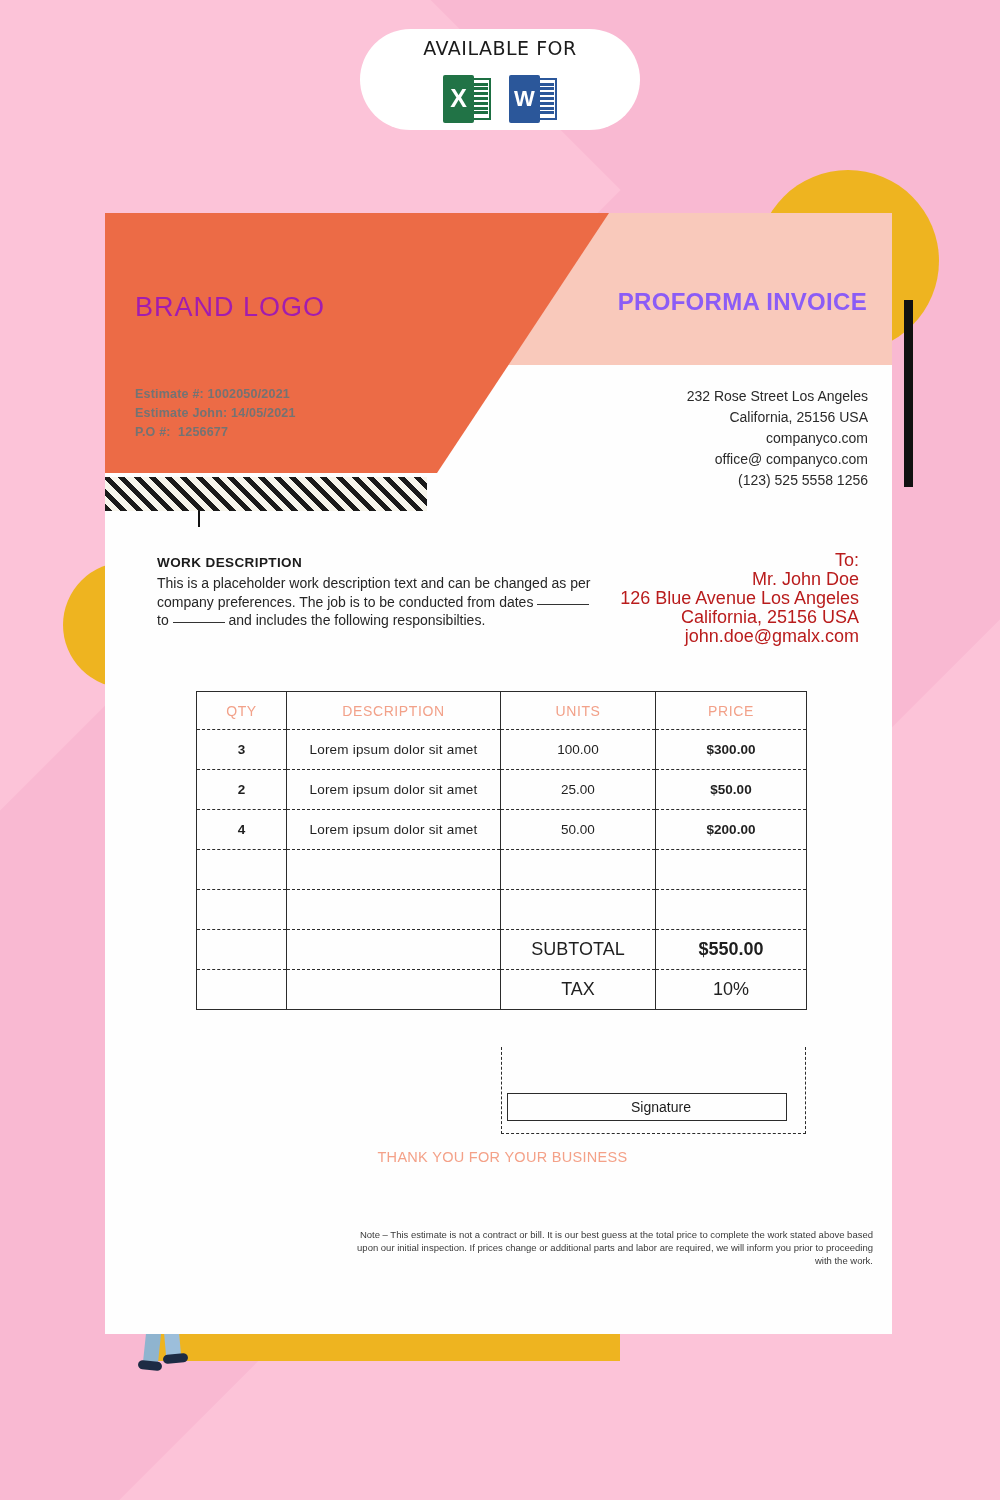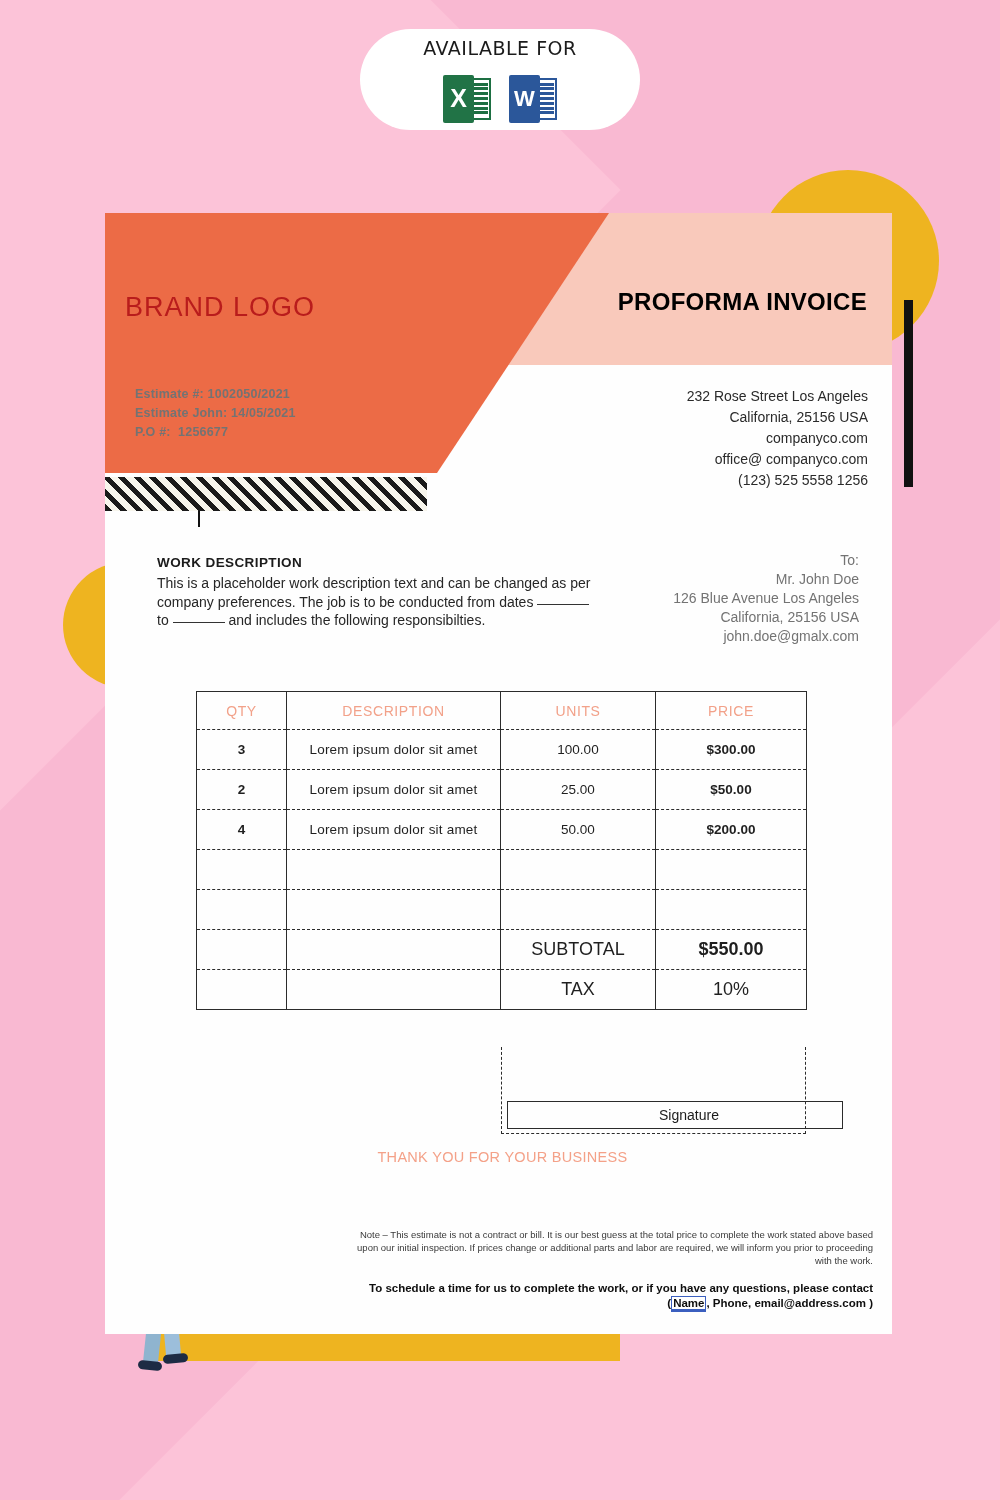--- a/index.html
+++ b/index.html
@@ -117,44 +117,44 @@
     width: 787px; height: 152px;
     background: #f9c9bb;
   }
   .hdr-orange {
     position: absolute; left: 0; top: 0;
     width: 787px; height: 260px;
     background: #ec6b46;
     clip-path: polygon(0 0, 504px 0, 332px 260px, 0 260px);
   }
   .brand-logo {
-    position: absolute; left: 20px; top: 79px;
-    color: #b91c1c; font-size: 27px; letter-spacing: 1px; font-weight: 500;
+    position: absolute; left: 30px; top: 79px;
+    color: #a21caf; font-size: 27px; letter-spacing: 1px; font-weight: 500;
     font-family: "Liberation Sans", sans-serif;
   }
   .doc-title {
     position: absolute; left: 0; top: 75px; width: 762px;
-    text-align: right; color: #000000;
+    text-align: right; color: #8b5cf6;
     font-size: 24px; font-weight: bold; letter-spacing: .3px;
   }
   .meta { position: absolute; left: 30px; top: 172px; color: #737373; font-size: 12.5px; font-weight: bold; line-height: 19px; letter-spacing: .2px; }
   .company { position: absolute; right: 24px; top: 173px; text-align: right; font-size: 14px; line-height: 21px; color: #2a2a2a; }
 
   .stripes {
     position: absolute; left: 0; top: 264px;
     width: 322px; height: 34px;
     background: repeating-linear-gradient(45deg, #1a1a1a 0 5px, #f7f5ec 5px 11px);
   }
   .tick { position: absolute; left: 93px; top: 298px; width: 2px; height: 16px; background: #111; }
 
   
   .wd-title { position: absolute; left: 52px; top: 342px; font-size: 13.5px; font-weight: bold; letter-spacing: .4px; color: #1b1b1b; }
   .wd-body  { position: absolute; left: 52px; top: 361px; width: 440px; font-size: 14px; line-height: 18.5px; color: #262626; }
   .wd-body .blank { display: inline-block; width: 52px; border-bottom: 1.6px solid #333; vertical-align: 2px; }
-  .to-block { position: absolute; right: 33px; top: 338px; text-align: right; font-size: 14px; line-height: 19px; color: #737373; }
+  .to-block { position: absolute; right: 33px; top: 338px; text-align: right; font-size: 18px; line-height: 19px; color: #b91c1c; }
 
   
   .tbl { position: absolute; left: 91px; top: 478px; width: 610px; }
   .tbl table { border-collapse: collapse; width: 610px; table-layout: fixed; }
   .tbl col.c1 { width: 90px; }
   .tbl col.c2 { width: 214px; }
   .tbl col.c3 { width: 155px; }
   .tbl col.c4 { width: 151px; }
   .tbl td, .tbl th {
     border-left: 1.6px solid #2b2b2b;
@@ -179,21 +179,21 @@
   .tbl td.num { font-weight: bold; }
   .tbl tr.empty td { height: 40px; }
   .tbl tr.solidbot td { border-bottom: 1.6px solid #2b2b2b; }
   .tbl td.sumlbl, .tbl td.sumval { font-size: 18px; }
 
   .total-row { position: absolute; left: 396px; top: 798px; width: 305px; height: 36px; display: flex; background: #f2f04a; border: 1.6px solid #2b2b2b; }
   .total-row .tl { flex: 0 0 159px; display:flex; align-items:center; justify-content:center; font-size: 19px; color:#1a1a1a; border-right: 1.6px solid #2b2b2b; }
   .total-row .tv { flex: 1; display:flex; align-items:center; justify-content:center; font-size: 19px; font-weight: bold; color:#1a1a1a; }
 
   .sig-box { position: absolute; left: 396px; top: 834px; width: 305px; height: 87px; border: 1.6px dashed #2b2b2b; border-top: none; }
-  .sig-inner { position:absolute; left: 5px; bottom: 4px; width: 336px; height: 28px; border: 1.4px solid #2b2b2b; display:flex; align-items:center; justify-content:center; font-size: 14px; color:#1b1b1b;padding-left:28px; }
+  .sig-inner { position:absolute; left: 5px; bottom: 12px; width: 280px; height: 28px; border: 1.4px solid #2b2b2b; display:flex; align-items:center; justify-content:center; font-size: 14px; color:#1b1b1b;padding-left:28px; }
 
   .thanks { position: absolute; left: 0; top: 936px; width: 795px; text-align: center; color: #f4a188; font-size: 14.5px; letter-spacing: .3px; }
 
   
   .note { position: absolute; left: 248px; top: 1015px; width: 520px; text-align: right; font-size: 9.5px; line-height: 13px; color: #3a3a3a; }
   .contact { position: absolute; left: 248px; top: 1068px; width: 520px; text-align: right; font-size: 11.5px; font-weight: bold; line-height: 15px; color: #0e0e0e; }
   .contact .hl { background: #ffffff; border: 1.4px solid #3b5fbf; border-bottom-width: 3px; padding: 0 1px; }
 </style>
 </head>
 <body>
@@ -367,19 +367,15 @@
 
 
     <div class="sig-box">
       <div class="sig-inner">Signature</div>
     </div>
 
     <div class="thanks">THANK YOU FOR YOUR BUSINESS</div>
 
     <div class="note">Note – This estimate is not a contract or bill. It is our best guess at the total price to complete the work stated above based upon our initial inspection. If prices change or additional parts and labor are required, we will inform you prior to proceeding with the work.</div>
 
-    <div class="contact">
-      <div>To schedule a time for us to complete the work, or if you have any questions, please contact</div>
-      <div><span>(</span><span class="hl">Name</span><span>, Phone, </span><span>email@address.com</span><span> )</span></div>
-    </div>
 
   </div>
 </div>
 
 </body></html>

